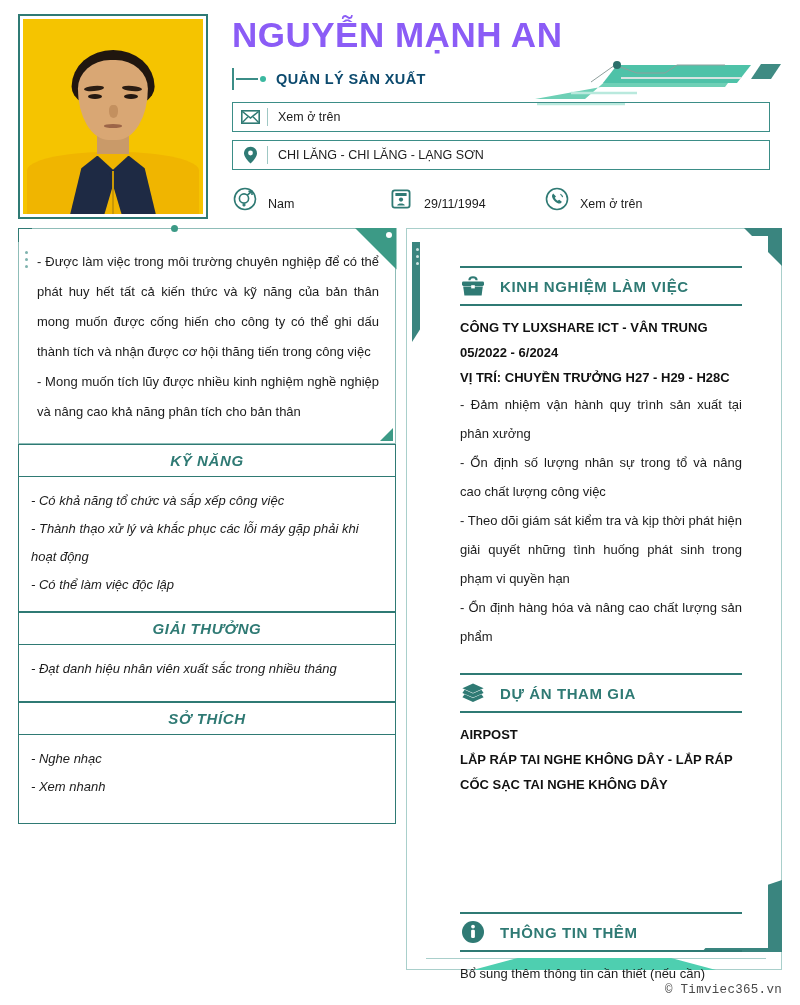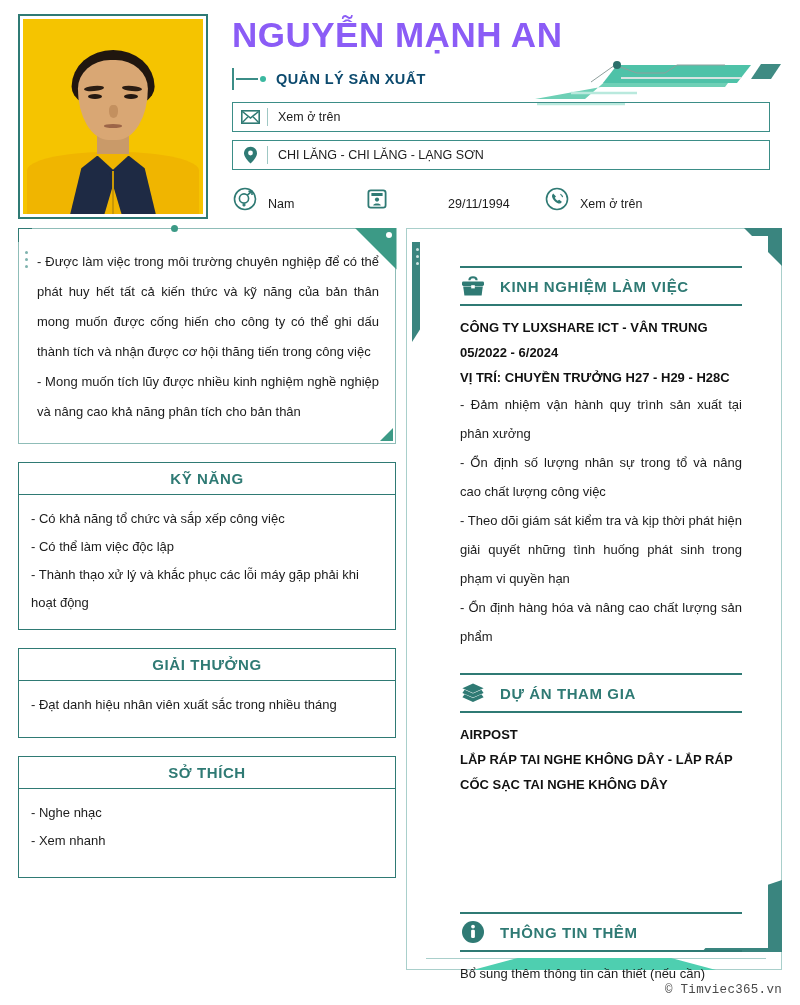--- a/index.html
+++ b/index.html
@@ -93,21 +93,21 @@
     background:#3c9a86; clip-path: polygon(100% 0, 100% 100%, 0 0);
   }
   .obj-corner-tr-dot { position:absolute; right:5px; top:4px; width:6px; height:6px; border-radius:50%; background:#ffffff; }
   .obj-corner-br {
     position:absolute; right:2px; bottom:2px; width:13px; height:13px;
     background:#3c9a86; clip-path: polygon(100% 0, 100% 100%, 0 100%);
   }
   .obj-line { font-size:13px; line-height:30px; text-align:justify; text-align-last:left; color:#1c1c1c;}
   .obj-p { margin:0; }
 
-  .lbox { margin-top: 18px; border:1.5px solid #2f7a74; background:#fff; }
+  .lbox { border:1.5px solid #2f7a74; background:#fff;font-style:italic; }
   .lbox-head {
     border-bottom:1.5px solid #2f7a74; height:32px;
     display:flex; align-items:center; justify-content:center;
     font-size:15px; font-weight:bold; letter-spacing:.6px; color:#2f7a74;
   }
   .lbox-body { padding:10px 12px 12px 12px; }
   .lbox-body p { font-size:13px; line-height:28px; color:#1c1c1c; }
 
   
   .right-col { position:absolute; left:406px; top:228px; width:376px; height:742px; }
@@ -236,21 +236,21 @@
               <path d="M14.3 8.2 L18.6 4.6 M15.4 4.4 L19 4.4 L19 8" fill="none" stroke="#2f7a74" stroke-width="1.6"></path>
               <path d="M11 16.4 L11 19.6 M9.4 18 L12.6 18" fill="none" stroke="#2f7a74" stroke-width="1.6"></path>
             </svg>
         </span>
         <span class="txt-wrap">
           <span class="txt">Nam</span>
           <span class="uline" style="width:82px"></span>
         </span>
       </div>
 
-      <div class="mini" style="left:132px;gap:48px;">
+      <div class="mini" style="left:156px;">
         <span class="ic">
           <svg width="24" height="24" viewBox="0 0 24 24">
               <rect x="3.4" y="3.4" width="17.2" height="17.2" rx="2.4" fill="none" stroke="#2f7a74" stroke-width="1.8"></rect>
               <rect x="6.4" y="6" width="11.2" height="3" fill="#2f7a74"></rect>
               <circle cx="12" cy="12.6" r="2.1" fill="#2f7a74"></circle>
               <path d="M8.2 18.4 C8.6 15.8 15.4 15.8 15.8 18.4 Z" fill="#2f7a74"></path>
             </svg>
         </span>
         <span class="txt-wrap">
           <span class="txt">29/11/1994</span>
@@ -292,22 +292,22 @@
           <i></i>
         </span>
       <p class="obj-line obj-p">- Được làm việc trong môi trường chuyên nghiệp để có thể phát huy hết tất cả kiến thức và kỹ năng của bản thân mong muốn được cống hiến cho công ty có thể ghi dấu thành tích và nhận được cơ hội thăng tiến trong công việc</p>
       <p class="obj-line obj-p">- Mong muốn tích lũy được nhiều kinh nghiệm nghề nghiệp và nâng cao khả năng phân tích cho bản thân</p>
     </div>
 
     <div class="lbox">
       <div class="lbox-head">KỸ NĂNG</div>
       <div class="lbox-body">
         <p>- Có khả năng tổ chức và sắp xếp công việc</p>
+        <p>- Thành thạo xử lý và khắc phục các lỗi máy gặp phải khi hoạt động</p>
         <p>- Có thể làm việc độc lập</p>
-        <p>- Thành thạo xử lý và khắc phục các lỗi máy gặp phải khi hoạt động</p>
       </div>
     </div>
 
     <div class="lbox">
       <div class="lbox-head">GIẢI THƯỞNG</div>
       <div class="lbox-body" style="padding-bottom:18px">
         <p>- Đạt danh hiệu nhân viên xuất sắc trong nhiều tháng</p>
       </div>
     </div>
 

